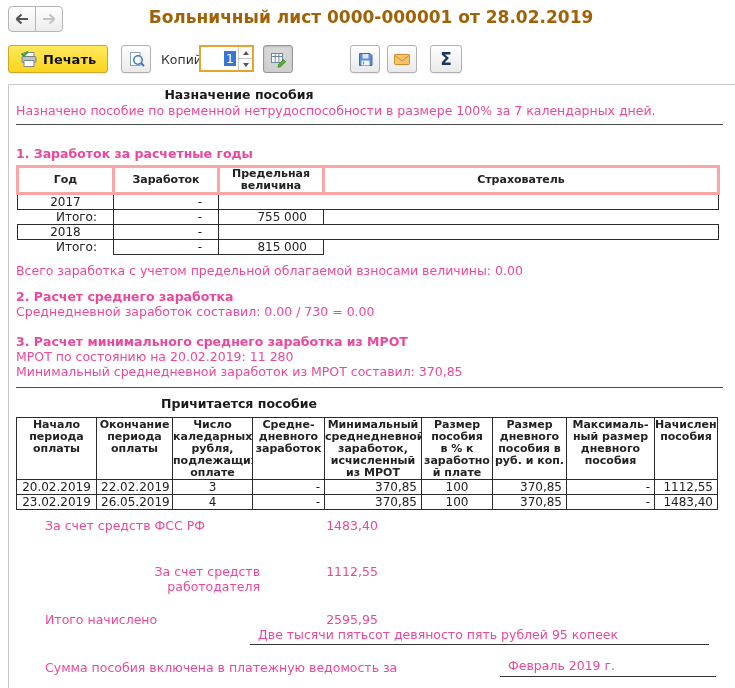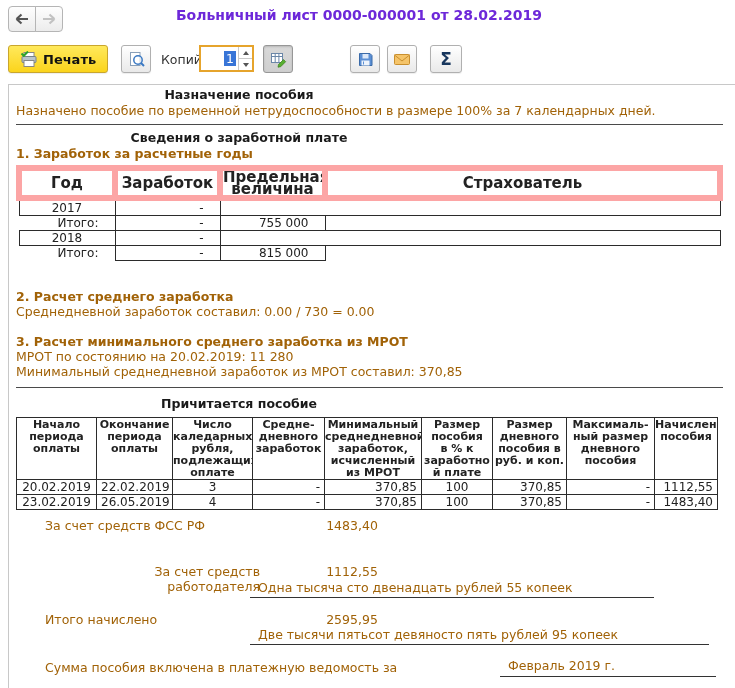--- a/index.html
+++ b/index.html
@@ -7,22 +7,22 @@
     font-family:"DejaVu Sans", sans-serif; color:#222; }
   body { position:relative; }
 
   
   .nav-group { position:absolute; left:8px; top:6px; display:flex; }
   .nav-btn { width:28px; height:26px; border:1px solid #b5b5b5;
     background:linear-gradient(#fefefe,#ececec); display:flex; align-items:center;
     justify-content:center; cursor:pointer; }
   .nav-btn.back { border-radius:4px 0 0 4px; }
   .nav-btn.fwd  { border-radius:0 4px 4px 0; margin-left:-1px; }
-  .page-title { position:absolute; left:4px; top:7px; width:710px; text-align:center;
-    font-size:14px; font-weight:bold; color:#6d28d9; }
+  .page-title { position:absolute; left:16px; top:7px; width:710px; text-align:center;
+    font-size:17px; font-weight:bold; color:#a16207; }
 
   
   .toolbar { position:absolute; left:8px; top:44px; width:720px; height:32px; }
   .tb { position:absolute; top:1px; height:28px; border:1px solid #b0b0b0; border-radius:3px;
     background:linear-gradient(#ffffff,#e9e9e9); display:flex; align-items:center;
     justify-content:center; cursor:pointer; box-shadow:0 1px 1px rgba(0,0,0,.07); }
   .print-btn { left:0; padding:0 11px; gap:6px;
     background:linear-gradient(#ffe95c,#fbd41c); border-color:#c9a62d;
     font-size:13px; font-weight:bold; color:#111; }
   .preview-btn { left:113px; width:30px; }
@@ -42,31 +42,31 @@
   .tbl-edit-btn { left:255px; width:30px; background:linear-gradient(#d9d9d9,#cfcfcf);
     border-color:#979797; box-shadow:inset 0 1px 2px rgba(0,0,0,.15); }
   .save-btn { left:342px; width:30px; }
   .mail-btn { left:379px; width:30px; }
   .sigma-btn { left:422px; width:32px; font-size:17px; font-weight:bold; color:#17365d; }
 
   
   .panel { position:absolute; left:8px; top:84px; width:727px; height:676px;
     border-top:1px solid #c8c8c8; border-left:1px solid #c8c8c8; background:#fff; }
   .panel > * { position:absolute; }
-  .rline { font-size:12.5px; line-height:15px; color:#a16207; white-space:nowrap; }
+  .rline { font-size:12.5px; line-height:15px; color:#ec4899; white-space:nowrap; }
   .rbold { font-weight:bold; }
   .sec-title { width:460px; text-align:center; font-size:12.5px; font-weight:bold; color:#1a1a1a; }
   .hr { height:0; border-top:1px solid #4a4a4a; width:707px; left:7px; }
   .pre { white-space:pre-line;text-align:right; }
 
   
   table { border-collapse:collapse; table-layout:fixed; }
   td, th { overflow:hidden; font-weight:normal; }
   .t1 { left:7px; top:80px; width:701px; }
-  .t1 th { border:6px solid #fca5a5; font-size:15px; font-weight:bold; text-align:center;
+  .t1 th { border:3px solid #fca5a5; font-size:11px; font-weight:bold; text-align:center;
     vertical-align:middle; height:27px; line-height:12px; white-space:pre-line;margin-top:28px; }
   .t1 td { height:15px; font-size:12px; line-height:14px; padding:0 16px; }
   .t2 { left:7px; top:332px; width:701px; }
   .t2 th { border:1px solid #2b2b2b; font-size:11px; font-weight:bold; text-align:center;
     vertical-align:top; height:60px; line-height:12px; white-space:pre-line; padding-top:1px; }
   .t2 td { border:1px solid #2b2b2b; height:15px; font-size:12px; line-height:14px; padding:0 4px; }
   .al-c { text-align:center; } .al-r { text-align:right; } .al-l { text-align:left; }
   .bt { border-top:1px solid #2b2b2b; } .bb { border-bottom:1px solid #2b2b2b; }
   .bl { border-left:1px solid #2b2b2b; } .br { border-right:1px solid #2b2b2b; }
 
@@ -155,21 +155,20 @@
     <span>Σ</span>
   </div>
 </div>
 
 <div class="panel">
 
   <div class="sec-title" style="top:2px;">Назначение пособия</div>
   <div class="rline" style="top:18px; left:7px;">Назначено пособие по временной нетрудоспособности в размере 100% за 7 календарных дней.</div>
   <div class="hr" style="top:39px;"></div>
 
-  <div class="sec-title" style="top:45px;">Сведения о заработной плате</div>
   <div class="rline rbold" style="top:61px; left:7px;">1. Заработок за расчетные годы</div>
 
   <table class="t1">
     <colgroup>
         <col style="width:96px">
         <col style="width:105px">
         <col style="width:105px">
         <col style="width:395px">
       </colgroup>
     <tbody>
@@ -200,20 +199,21 @@
     </tr>
     <tr>
       <td class="al-r">Итого:</td>
       <td class="al-r bl br bb">-</td>
       <td class="al-r br bb">815 000</td>
       <td class="al-l"></td>
     </tr>
   </tbody>
     </table>
 
+  <div class="rline" style="top:178px; left:7px;">Всего заработка с учетом предельной облагаемой взносами величины: 0.00</div>
   <div class="rline rbold" style="top:204px; left:7px;">2. Расчет среднего заработка</div>
   <div class="rline" style="top:219px; left:7px;">Среднедневной заработок составил: 0.00 / 730 = 0.00</div>
   <div class="rline rbold" style="top:249px; left:7px;">3. Расчет минимального среднего заработка из МРОТ</div>
   <div class="rline" style="top:264px; left:7px;">МРОТ по состоянию на 20.02.2019: 11 280</div>
   <div class="rline" style="top:279px; left:7px;">Минимальный среднедневной заработок из МРОТ составил: 370,85</div>
   <div class="hr" style="top:302px;"></div>
 
   <div class="sec-title" style="top:311px;">Причитается пособие</div>
 
   <table class="t2">
@@ -289,21 +289,20 @@
     </tr>
   </tbody>
     </table>
 
   <div class="rline pay-label" style="top:433px;">За счет средств ФСС РФ</div>
   <div class="rline pay-amount" style="top:433px;">1483,40</div>
 
   <div class="rline pay-label pre" style="top:479px;">За счет средств
 работодателя</div>
   <div class="rline pay-amount" style="top:479px;">1112,55</div>
-  <div class="rline pay-words" style="top:495px; width:404px;">Одна тысяча сто двенадцать рублей 55 копеек</div>
 
   <div class="rline pay-label" style="top:527px;">Итого начислено</div>
   <div class="rline pay-amount" style="top:527px;">2595,95</div>
   <div class="rline pay-words" style="top:542px; width:459px;">Две тысячи пятьсот девяносто пять рублей 95 копеек</div>
 
   <div class="rline pay-label" style="top:575px; width:440px;">Сумма пособия включена в платежную ведомость за</div>
   <div class="rline stmt-value" style="top:573px;">Февраль 2019 г.</div>
 
 </div>
 

